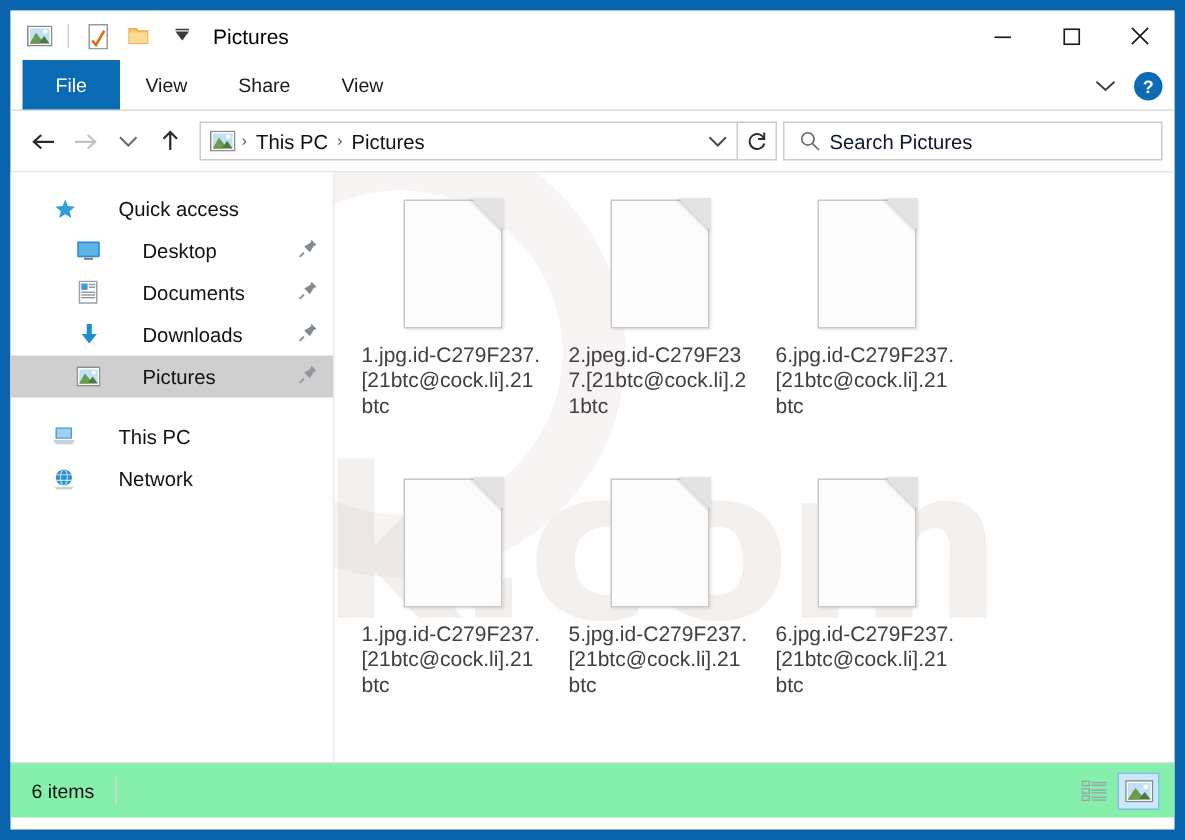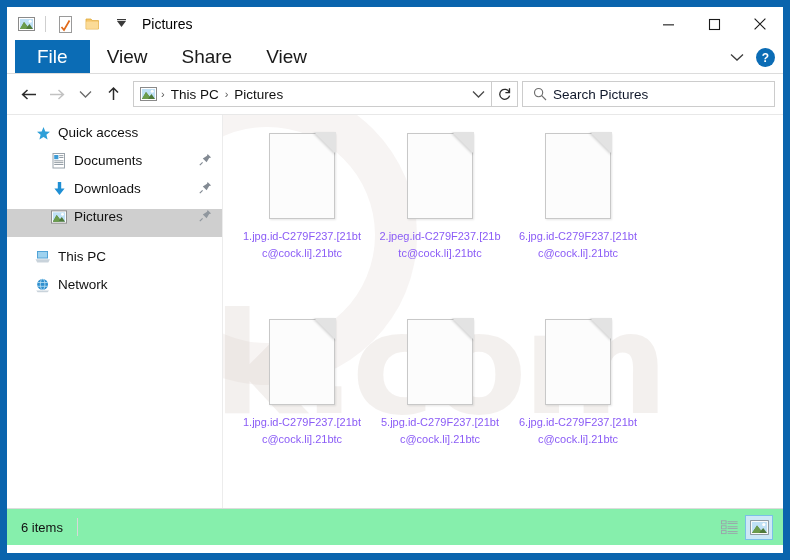--- a/index.html
+++ b/index.html
@@ -74,21 +74,21 @@
     background: #ffffff;
     display: flex;
     align-items: flex-end;
     border-bottom: 1px solid #dcdcdc;
   }
   #tabs { display: flex; height: 33px; align-items: center; }
   .tab {
     height: 33px;
     padding: 0 17px;
     display: flex; align-items: center;
-    font-size: 19px;
+    font-size: 13px;
     color: #1a1a1a;
     white-space: nowrap;
   }
   .tab.file {
     background: #0b6cb5;
     color: #ffffff;
     padding: 0 22px;
     margin-left: 8px;
   }
   #ribbon-right {
@@ -218,24 +218,26 @@
     position: relative;
     width: 216px;
     background: #ffffff;
     padding-top: 10px;
     z-index: 1;
     border-right: 1px solid #ececec;
   }
   .navitem {
     height: 28px;
     display: flex;
+    align-items: center;
     font-size: 13.5px;
     color: #111;
     padding-right: 10px;
     position: relative;
+    gap: 21px;
   }
   .navitem .ico {
     width: 16px; height: 16px;
     margin-right: 7px;
     flex: 0 0 16px;
     display: flex; align-items: center; justify-content: center;
   }
   .navitem .lbl { white-space: nowrap; }
   .navitem .pin {
     margin-left: auto;
@@ -282,24 +284,24 @@
   }
   .ficon .fold {
     position: absolute;
     right: -1px; top: -1px;
     width: 0; height: 0;
     border-left: 22px solid transparent;
     border-top: 22px solid #e3e3e3;
     filter: drop-shadow(-1px 1px 1px rgba(0,0,0,0.16));
   }
   .fname {
-    font-size: 11px;
+    font-size: 14px;
     line-height: 17px;
-    color: #8b5cf6;
-    text-align: center;
+    color: #404040;
+    text-align: left;
     width: 122px;
     word-break: break-all;
     white-space: pre-wrap;
   }
 
   
   #statusbar {
     position: relative;
     height: 37px;
     background: #86efac;
@@ -484,20 +486,36 @@
 
         <div class="navitem level0">
           <span class="ico">
             <svg width="15" height="15" viewBox="0 0 15 15">
               <path d="M7.5 1 L9.3 5.4 L14 5.8 L10.4 8.8 L11.6 13.4 L7.5 10.9 L3.4 13.4 L4.6 8.8 L1 5.8 L5.7 5.4 Z" fill="#2e9fd8"></path>
             </svg>
           </span>
           <span class="lbl">Quick access</span>
         </div>
 
+        <div class="navitem level1">
+          <span class="ico">
+            <svg width="16" height="14" viewBox="0 0 16 14">
+              <rect x="0.5" y="1" width="15" height="10.5" rx="0.5" fill="#2a8fd0"></rect>
+              <rect x="1.6" y="2.1" width="12.8" height="8.3" fill="#5cb4e8"></rect>
+              <rect x="5" y="11.8" width="6" height="1.4" fill="#7a7a7a"></rect>
+            </svg>
+          </span>
+          <span class="lbl">Desktop</span>
+          <span class="pin">
+            <svg width="13" height="13" viewBox="0 0 13 13">
+              <path d="M8.6 0.9 L12.1 4.4 L10.2 5 L7.6 9.2 L3.8 5.4 L8 2.8 Z" fill="#5a6470"></path>
+              <path d="M3.6 9.4 L0.8 12.2" stroke="#5a6470" stroke-width="1.2"></path>
+            </svg>
+          </span>
+        </div>
 
         <div class="navitem level1">
           <span class="ico">
             <svg width="14" height="16" viewBox="0 0 14 16">
               <rect x="1" y="0.5" width="11.5" height="14.5" fill="#ffffff" stroke="#9aa3ab"></rect>
               <rect x="2.2" y="2" width="4.2" height="4.2" fill="#3c9bd6"></rect>
               <rect x="7.2" y="2.2" width="4.2" height="0.9" fill="#8a949c"></rect>
               <rect x="7.2" y="4" width="4.2" height="0.9" fill="#8a949c"></rect>
               <rect x="2.2" y="7.4" width="9.2" height="0.9" fill="#8a949c"></rect>
               <rect x="2.2" y="9.2" width="9.2" height="0.9" fill="#8a949c"></rect>

